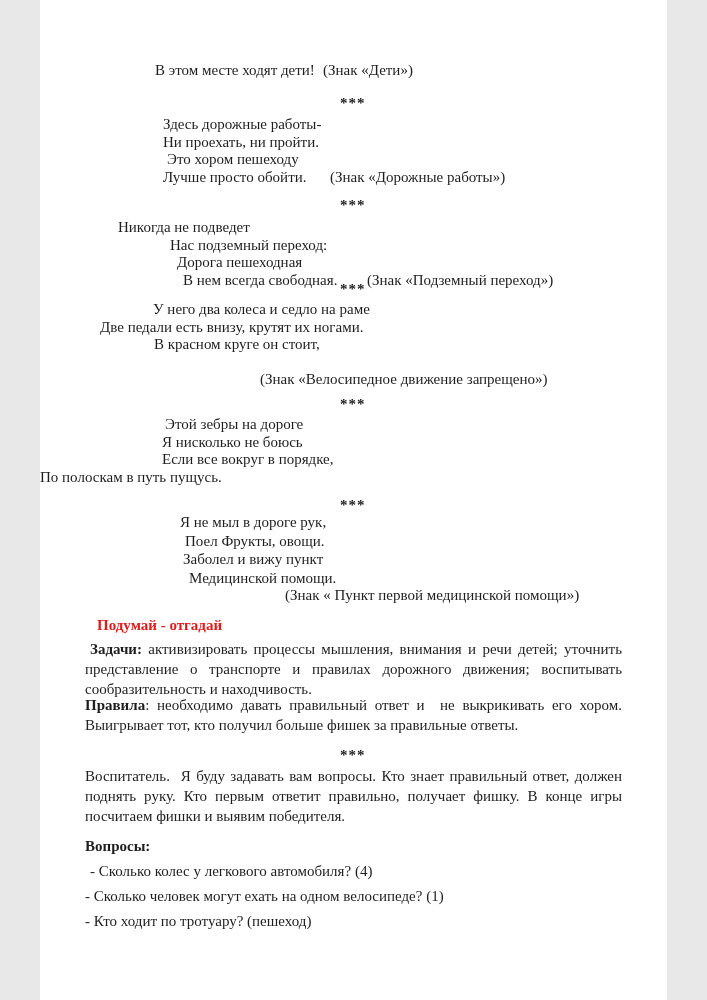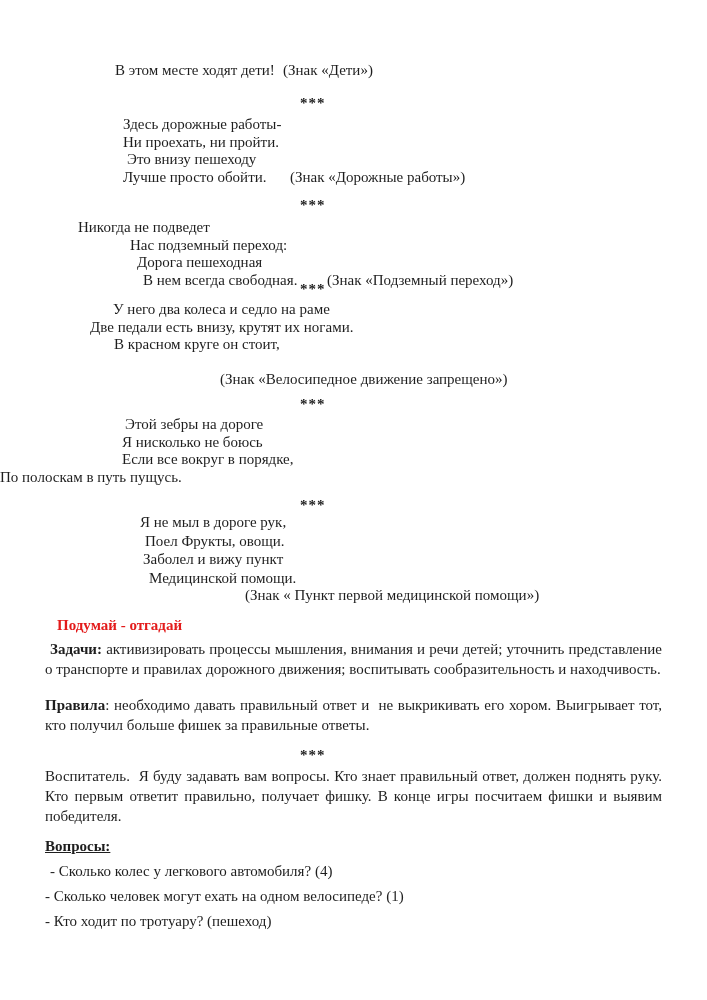--- a/index.html
+++ b/index.html
@@ -1,18 +1,18 @@
 <!DOCTYPE html>
 <html><head>
 <meta charset="utf-8">
 <style>
   html,body{margin:0;padding:0;background:#e8e8e8;}
   .page{
     position:relative;
-    width:707px;height:1000px;
+    width:627px;height:1000px;
     margin:0 auto;
     background:#ffffff;
     font-family:"Liberation Serif","DejaVu Serif",serif;
     font-size:15px;
     color:#1e1e1e;
     overflow:hidden;
   }
   .abs{position:absolute;left:0;right:0;}
   .poemline{position:relative;white-space:nowrap;}
   .lh17{line-height:17.5px;}
@@ -20,41 +20,41 @@
   .sign{position:absolute;top:0;white-space:nowrap;}
   .sep{padding-left:300px;font-weight:bold;letter-spacing:1px;}
   .heading{font-weight:bold;color:#e31b1b;padding-left:57px;}
   .para{
     padding:0 45px;
     text-align:justify;
     line-height:20px;
   }
   .para b{font-weight:bold;}
   .indent1{text-indent:5px;}
-  .bold-line{font-weight:bold;padding-left:45px;text-decoration:underline;}
+  .bold-line{font-weight:bold;padding-left:45px;}
   .questions{padding-left:45px;line-height:25px;}
 </style>
 </head>
 <body>
 
 <div class="page">
 
   <div class="abs lh17" style="top:62px">
     <div class="poemline" style="padding-left:115px">
       <span>В этом месте ходят дети!</span>
       <span class="sign" style="left:283px">(Знак «Дети»)</span>
     </div>
   </div>
 
   <div class="abs sep" style="top:95px">***</div>
 
   <div class="abs lh17" style="top:116px">
     <div class="poemline" style="padding-left:123px"><span>Здесь дорожные работы-</span></div>
     <div class="poemline" style="padding-left:123px"><span>Ни проехать, ни пройти.</span></div>
-    <div class="poemline" style="padding-left:127px"><span>Это внизу пешеходу</span></div>
+    <div class="poemline" style="padding-left:127px"><span>Это хором пешеходу</span></div>
     <div class="poemline" style="padding-left:123px">
       <span>Лучше просто обойти.</span>
       <span class="sign" style="left:290px">(Знак «Дорожные работы»)</span>
     </div>
   </div>
 
   <div class="abs sep" style="top:197px">***</div>
 
   <div class="abs lh17" style="top:219px">
     <div class="poemline" style="padding-left:78px"><span>Никогда не подведет</span></div>
@@ -63,21 +63,21 @@
     <div class="poemline" style="padding-left:143px">
       <span>В нем всегда свободная.</span>
       <span class="sign" style="left:327px">(Знак «Подземный переход»)</span>
     </div>
   </div>
 
   <div class="abs sep" style="top:281px">***</div>
 
   <div class="abs lh17" style="top:301px">
     <div class="poemline" style="padding-left:113px"><span>У него два колеса и седло на раме</span></div>
-    <div class="poemline" style="padding-left:90px"><span>Две педали есть внизу, крутят их ногами.</span></div>
+    <div class="poemline" style="padding-left:60px"><span>Две педали есть внизу, крутят их ногами.</span></div>
     <div class="poemline" style="padding-left:114px"><span>В красном круге он стоит,</span></div>
   </div>
   <div class="abs" style="top:371px;padding-left:220px">(Знак «Велосипедное движение запрещено»)</div>
 
   <div class="abs sep" style="top:396px">***</div>
 
   <div class="abs lh17" style="top:416px">
     <div class="poemline" style="padding-left:125px"><span>Этой зебры на дороге</span></div>
     <div class="poemline" style="padding-left:122px"><span>Я нисколько не боюсь</span></div>
     <div class="poemline" style="padding-left:122px"><span>Если все вокруг в порядке,</span></div>

